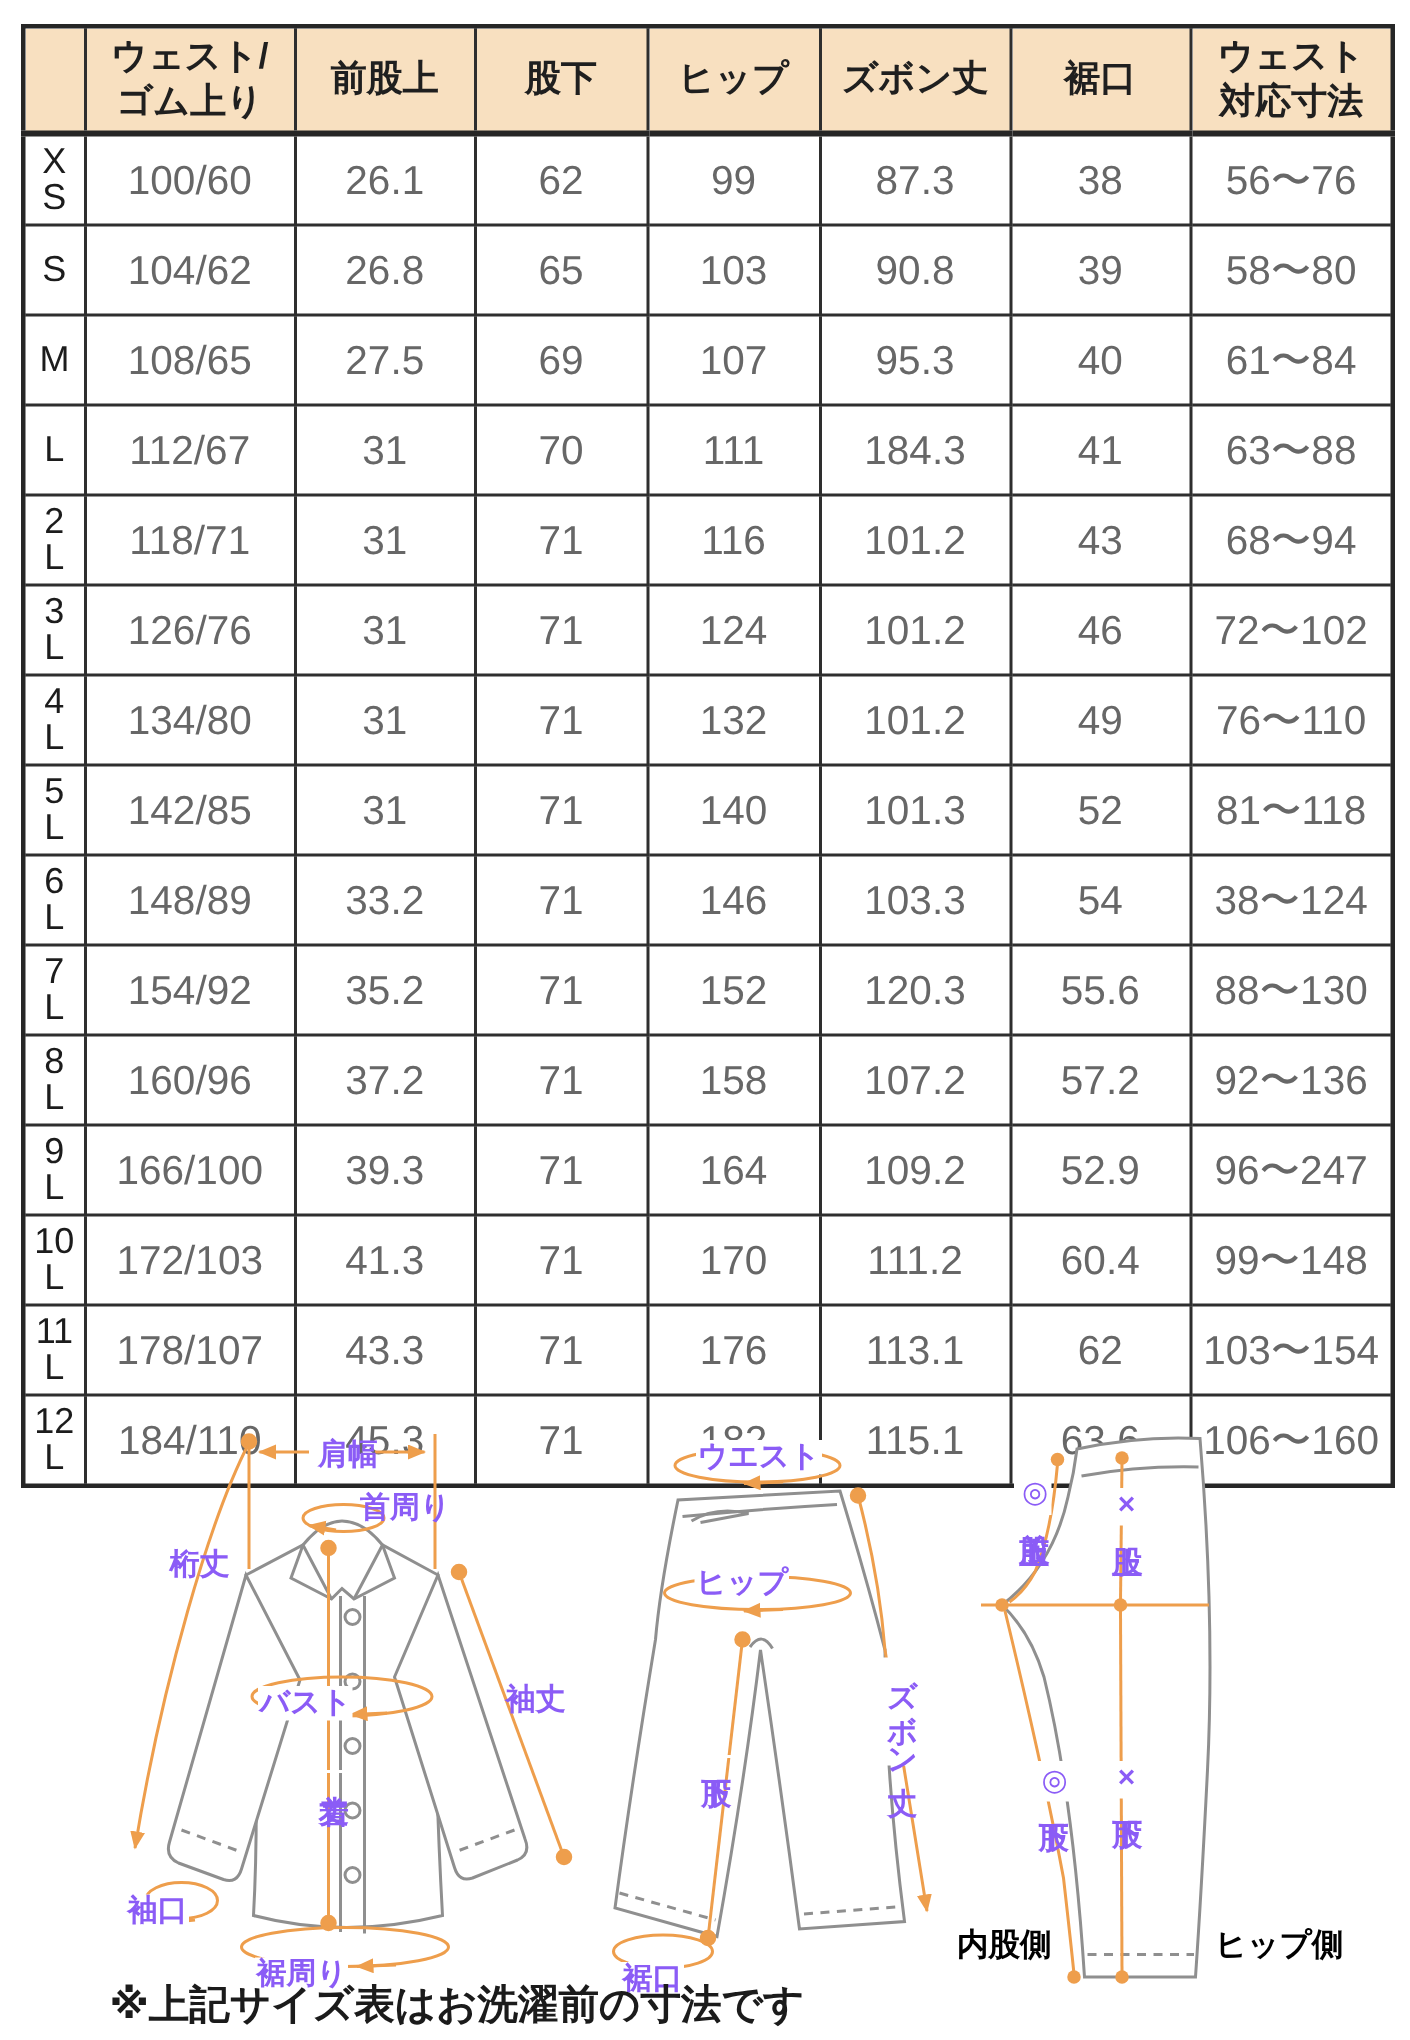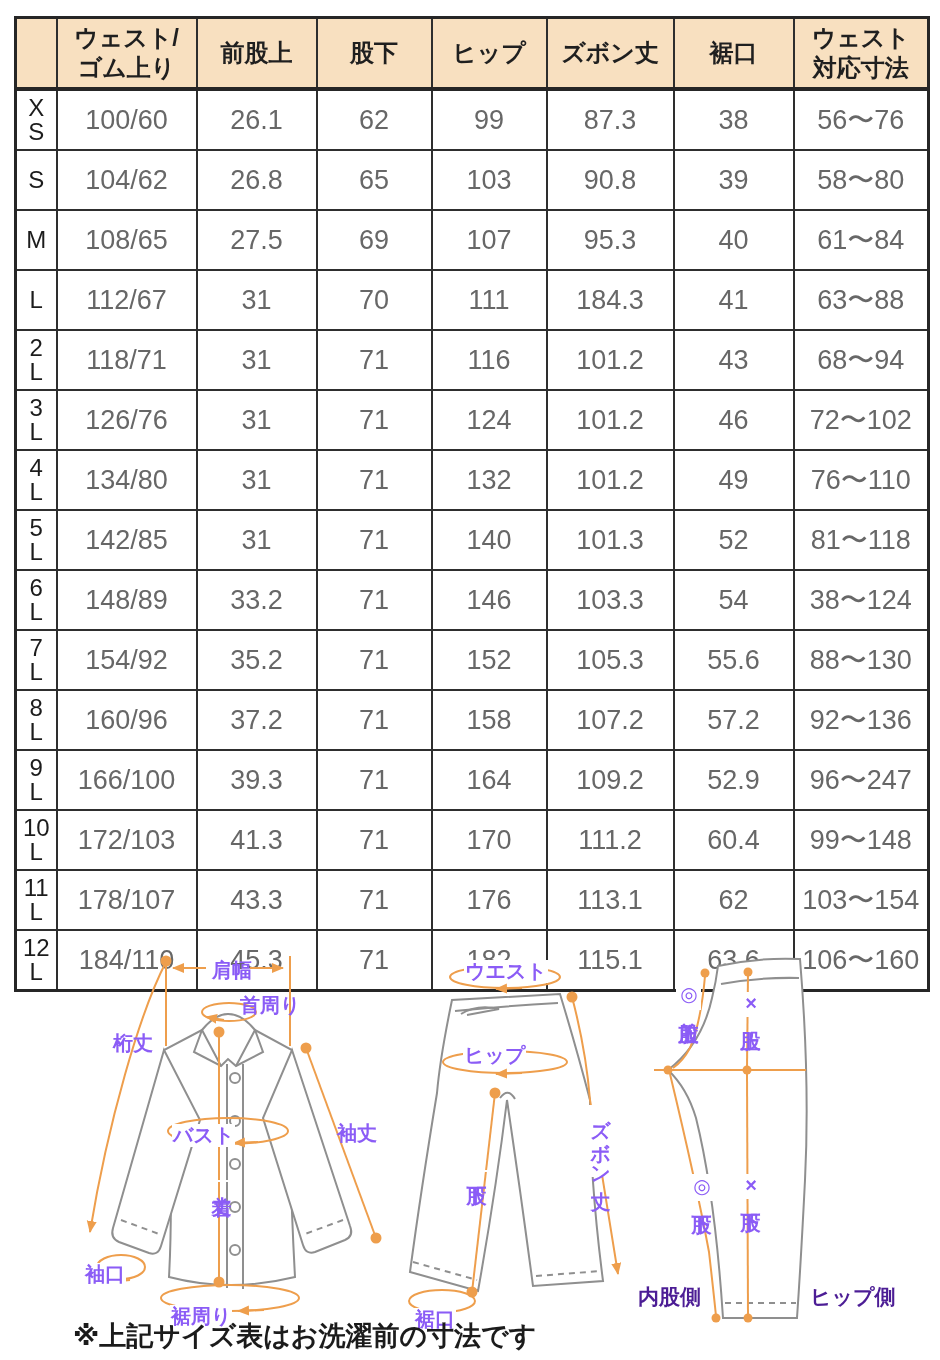--- a/index.html
+++ b/index.html
@@ -12,21 +12,21 @@
   .size-table thead th{background:#f8e0c0;color:#1f1f1f;font-weight:bold;font-size:24px;height:68px;line-height:1.25;border-bottom:4px solid #262626;white-space:pre-line;}
   .size-table tbody td{height:56px;font-size:27px;color:#676767;font-weight:normal;}
   .size-table td.size{color:#1c1c1c;font-size:24px;padding:1px 0;}
   .size-table td.size .sz{display:flex;flex-direction:column;justify-content:center;align-items:center;height:100%;line-height:24px;}
 
   
   .diagram-svg{position:absolute;top:940px;left:0;}
   .dlabel{position:absolute;color:#8b5cf6;font-weight:bold;font-size:20px;line-height:1.15;white-space:nowrap;}
   .dlabel.bg{background:#fff;padding:0 1px;}
   .dlabel.v{writing-mode:vertical-rl;text-orientation:upright;letter-spacing:1px;white-space:normal;}
-  .dlabel.gray{color:#4c1d95;font-size:21px;}
+  .dlabel.gray{color:#000000;font-size:21px;}
   .note{position:absolute;left:73px;top:1318px;font-size:27px;font-weight:bold;color:#1b1b1b;}
 </style>
 </head>
 <body>
 
 <div class="page">
 
   <table class="size-table">
     <colgroup>
       <col style="width:41px">
@@ -192,21 +192,21 @@
         <td class="size">
             <div class="sz">
               <span>7</span>
               <span>L</span>
             </div>
           </td>
         <td>154/92</td>
         <td>35.2</td>
         <td>71</td>
         <td>152</td>
-        <td>105.3</td>
+        <td>120.3</td>
         <td>55.6</td>
         <td>88〜130</td>
       </tr>
       <tr>
         <td class="size">
             <div class="sz">
               <span>8</span>
               <span>L</span>
             </div>
           </td>

